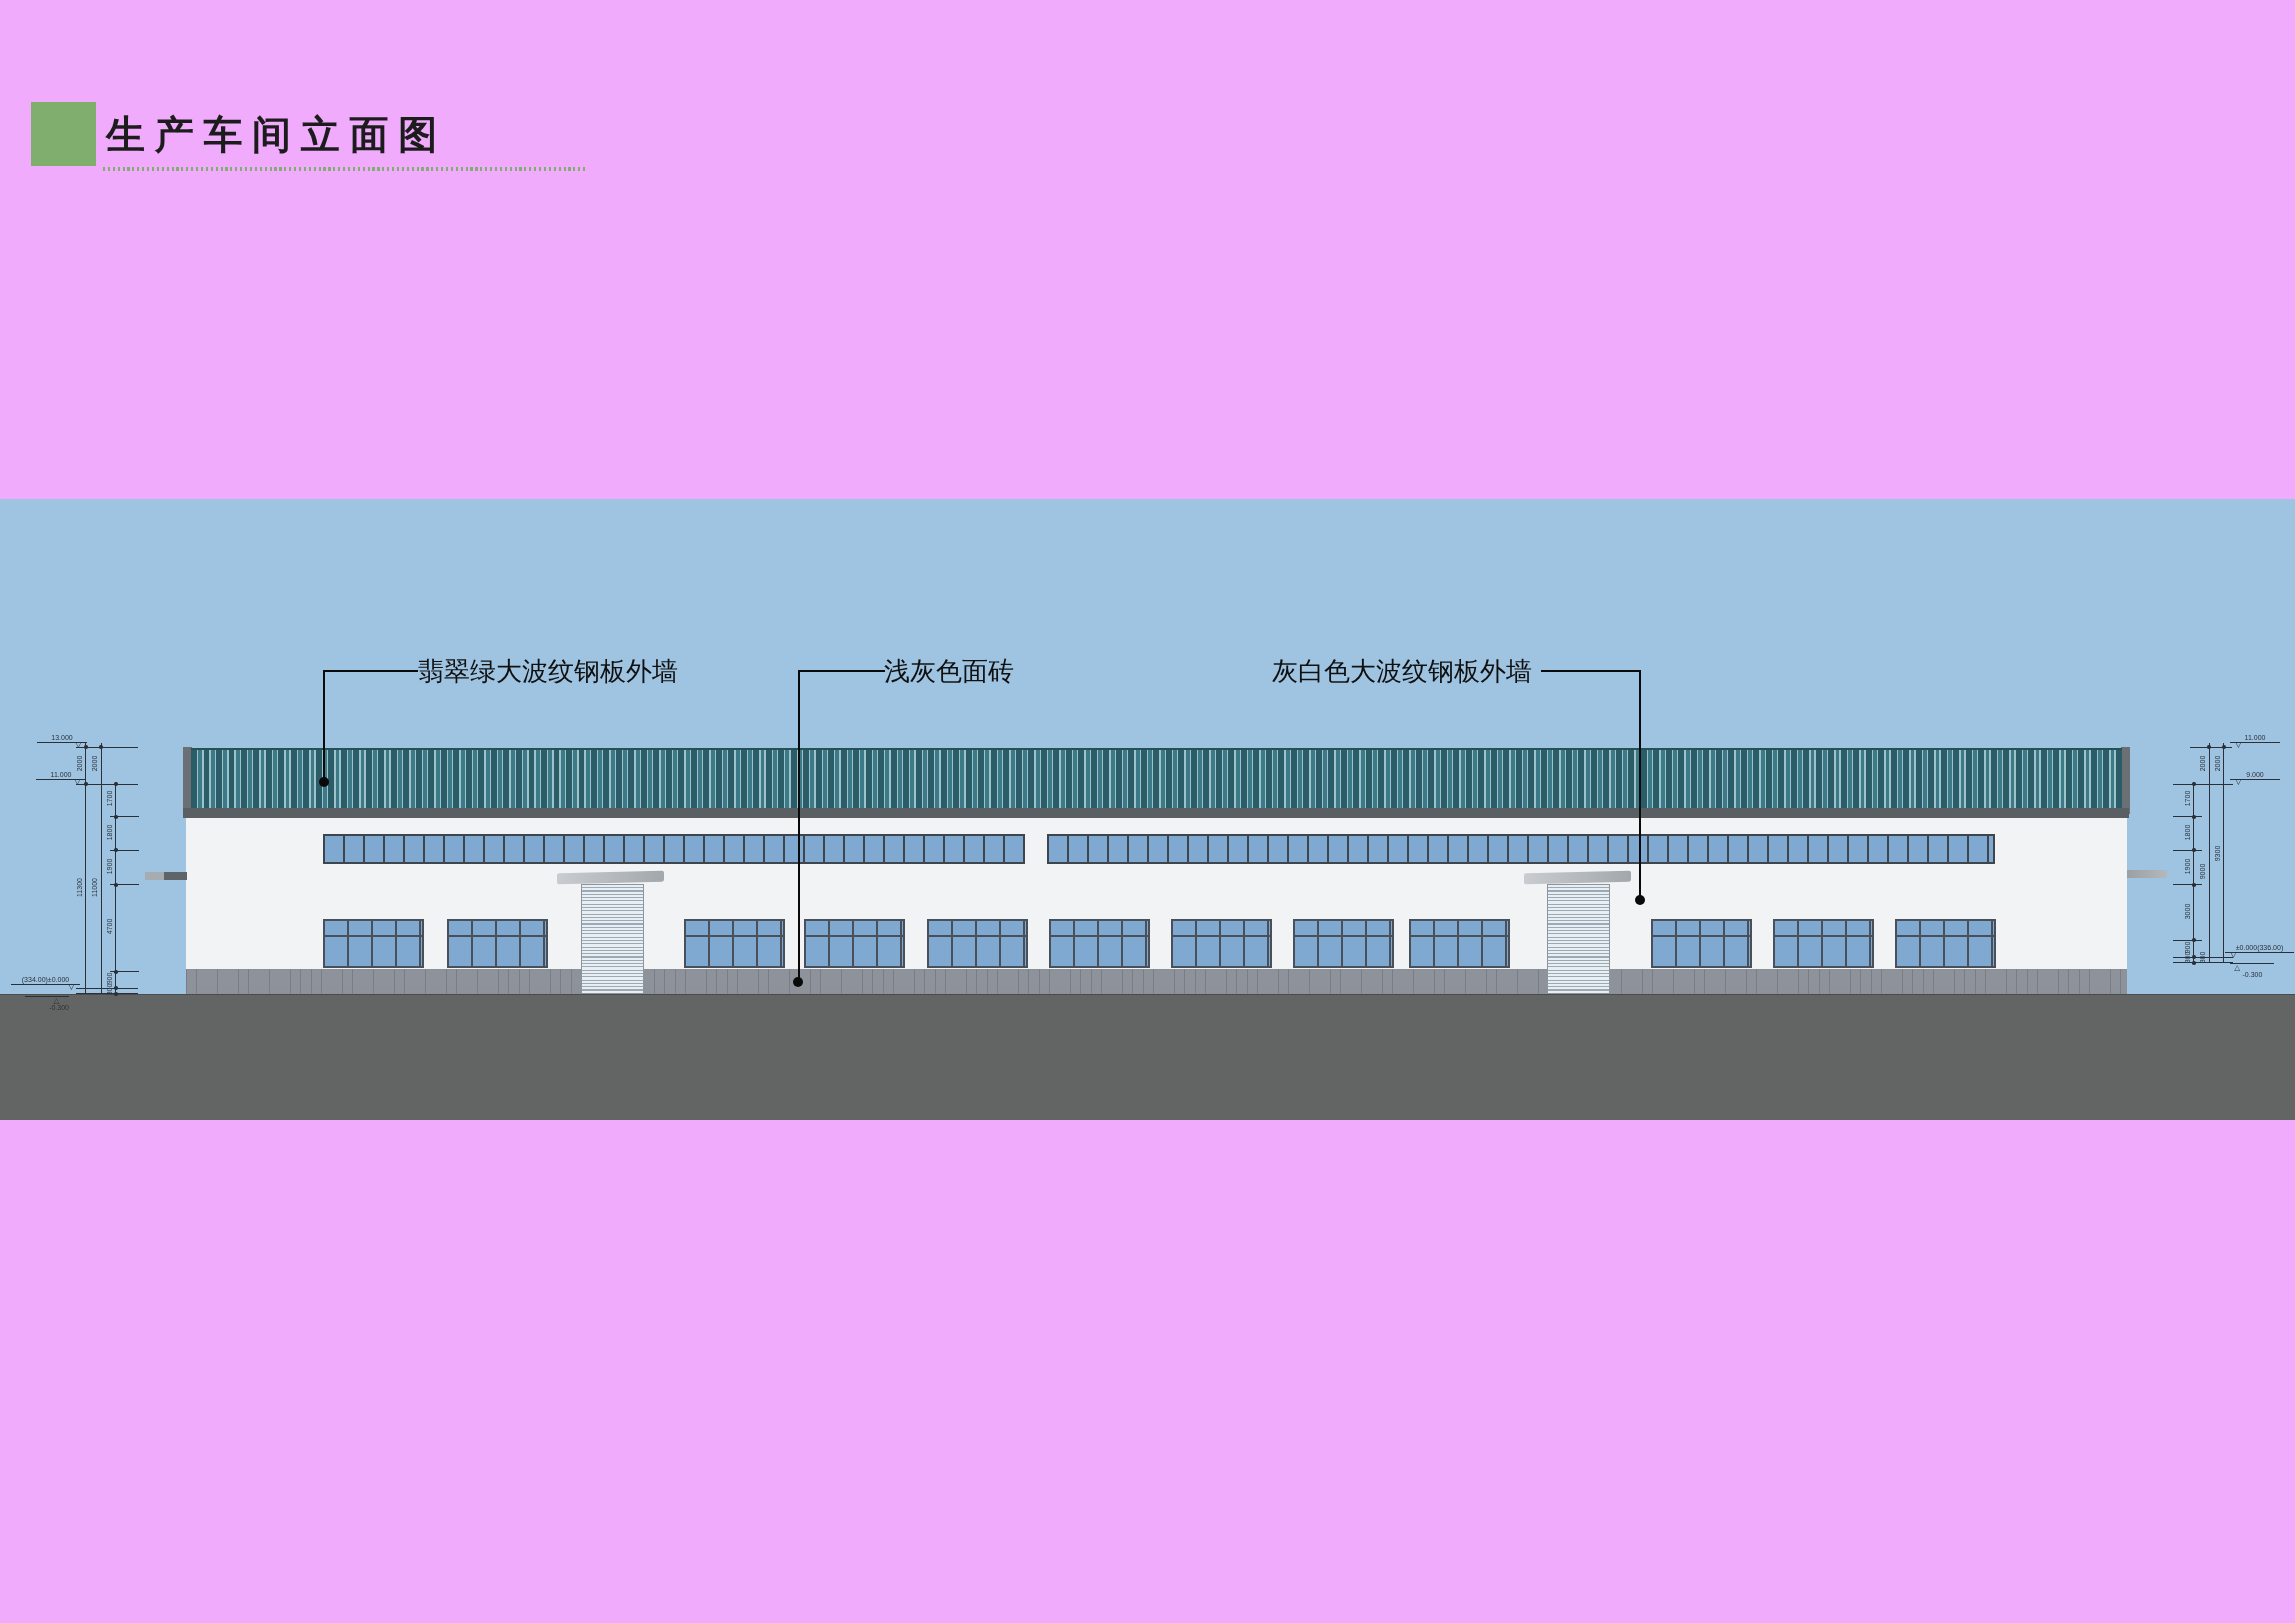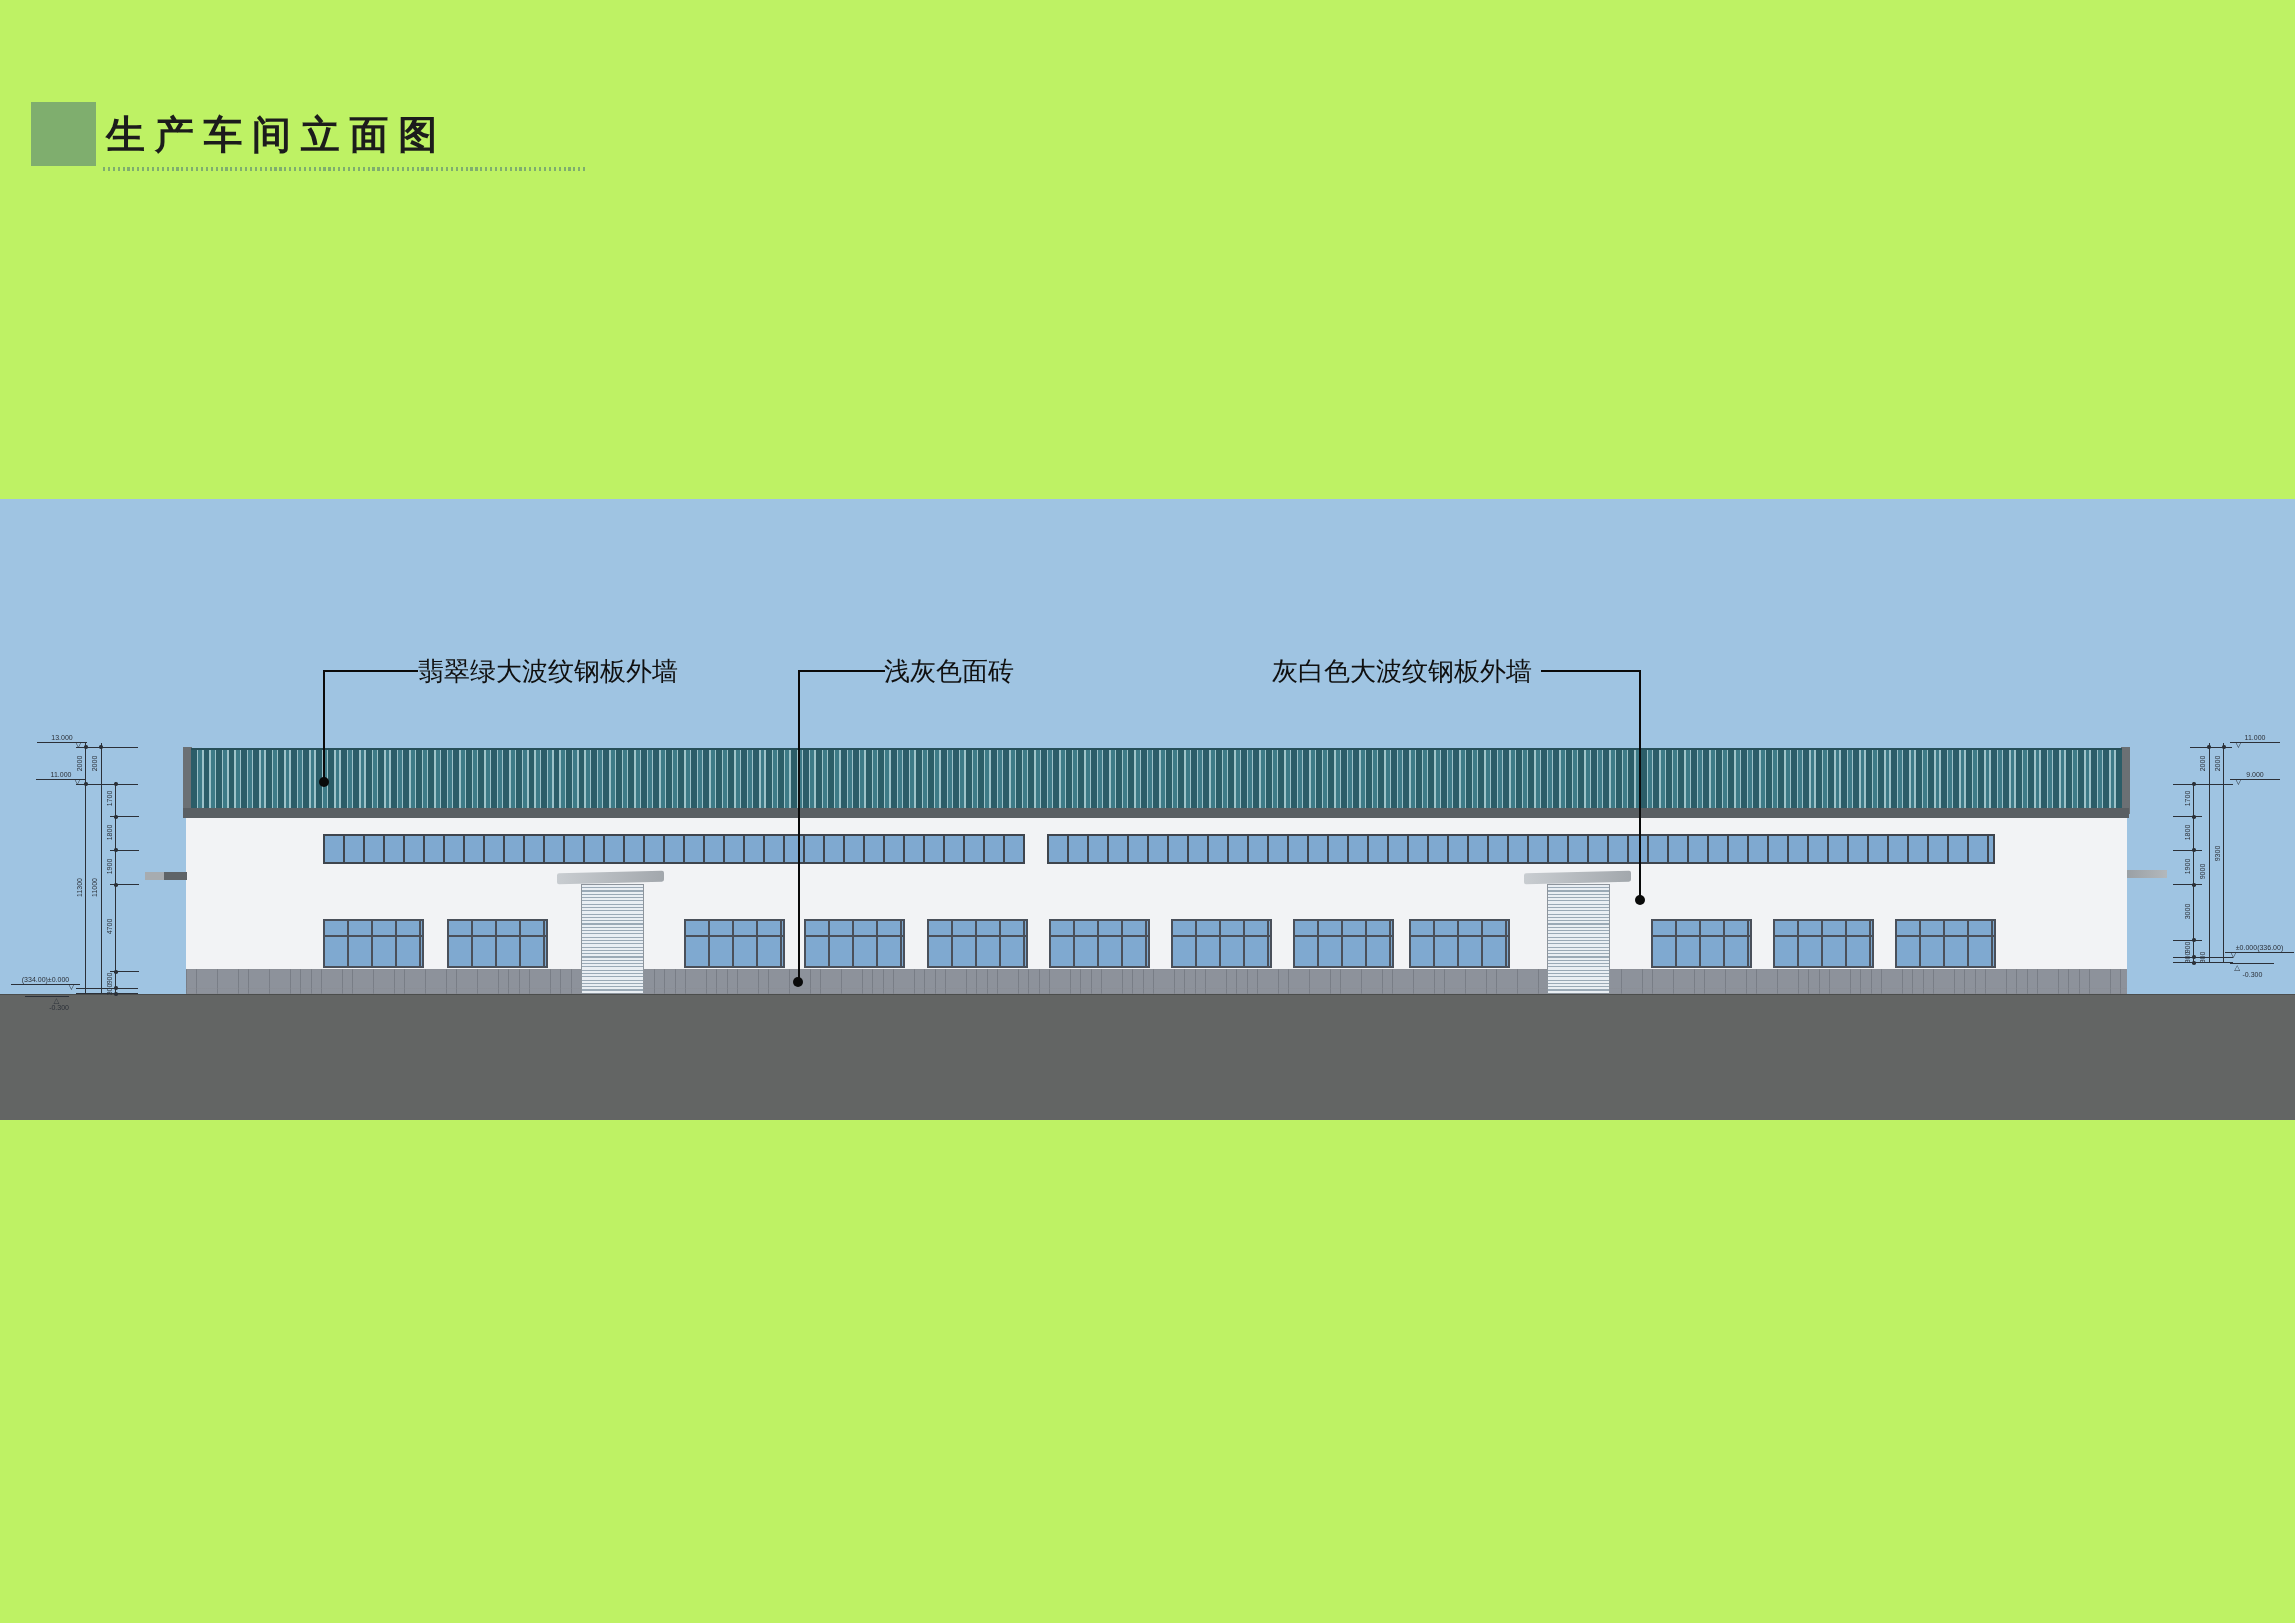--- a/index.html
+++ b/index.html
@@ -7,21 +7,21 @@
     --roof-dark:#2b5d68; --roof-mid:#3d7a87; --roof-light:#9dc2c9; --roof-edge:#274f58;
     --fascia:#5a5f63; --endcap:#6b7074;
     --glass:#7fa9d0; --frame:#4a505a; --ribbon-frame:#3f454d;
     --door-slat:#e9eef3; --door-groove:#9aa9b6; --door-frame:#8d949c;
     --canopy-a:#c9cdd1; --canopy-b:#a2a7ac;
     --accent:#7fae6e; --ink:#1c1c1c; --leader:#0a0a0a; --ann:#2b3038;
   }
   *{box-sizing:border-box;margin:0;padding:0;}
   html,body{background:#ffffff;}
   body{font-family:"Liberation Sans","DejaVu Sans",sans-serif;}
-  #canvas{position:relative;width:2295px;height:1624px;background:#bef264;overflow:hidden;}
+  #canvas{position:relative;width:2295px;height:1624px;background:#f0abfc;overflow:hidden;}
 
   
   .title-square{position:absolute;left:31px;top:102px;width:65px;height:64px;background:var(--accent);}
   .page-title{position:absolute;left:106px;top:106px;font-size:39px;letter-spacing:9.7px;
     font-weight:600;color:var(--ink);white-space:nowrap;line-height:58px;}
   .title-underline{position:absolute;left:103px;top:167px;width:484px;height:3.5px;
     background:repeating-linear-gradient(90deg,var(--accent) 0 2.1px,transparent 2.1px 4.9px);}
 
   
   .sky{position:absolute;left:0;top:499px;width:2295px;height:495px;background:var(--sky);}

